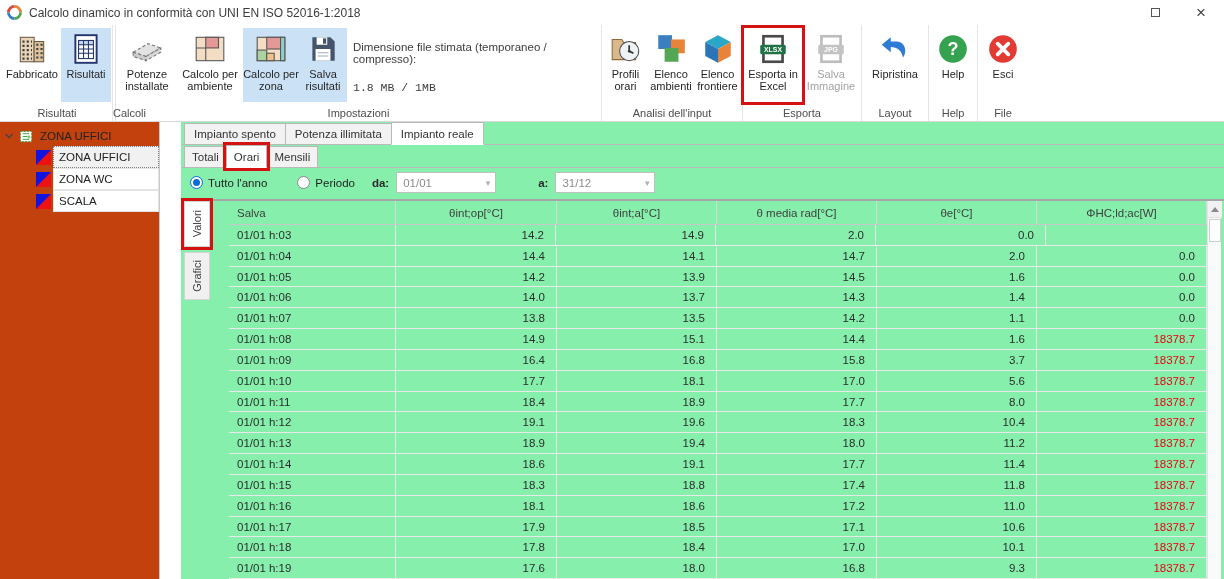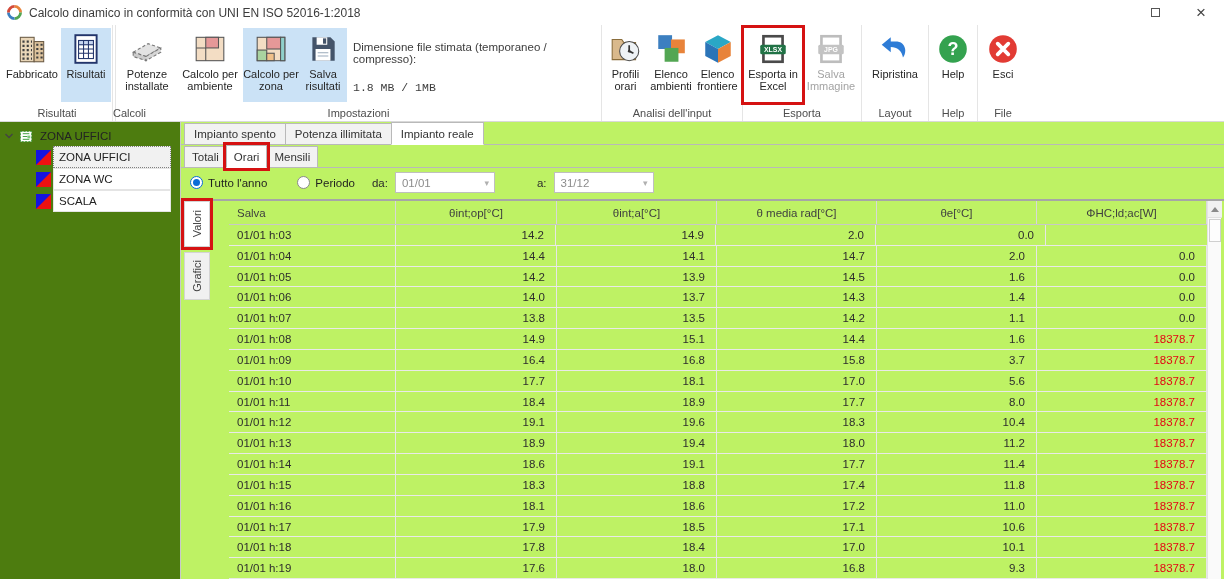--- a/index.html
+++ b/index.html
@@ -21,39 +21,39 @@
   .rbtns { display:flex; height:76px; margin-top:3px; }
   .rlabel { position:absolute; bottom:2px; left:0; width:100%; text-align:center; font-size:11px; color:#4d4d4d; white-space:nowrap; }
   .rbtn { display:flex; flex-direction:column; align-items:center; padding-top:4px; font-size:11px; color:#262626; text-align:center; line-height:1.12; height:74px; }
   .rbtn.sel { background:#cbe2f6; }
   .rbtn.dis { color:#a3a3a3; }
   .ricon { width:34px; height:34px; display:grid; place-items:center; margin-bottom:2px; flex:none; }
   .redbox { outline:3px solid #d51212; outline-offset:0px; z-index:5; }
   .rinfo { display:flex; flex-direction:column; padding:13px 0 0 6px; width:253px; font-size:11.5px; color:#3c3c3c; }
   .rinfo .l2 { margin-top:16px;font-family:Liberation Mono, monospace; }
   
-  .leftpanel { position:absolute; left:0; top:122px; width:181px; height:457px; background:#4d7c0f; border-right:1px solid #c9c9c9; }
+  .leftpanel { position:absolute; left:0; top:122px; width:160px; height:457px; background:#c2410c; border-right:1px solid #c9c9c9; }
   .treeroot { display:flex; align-items:center; height:22px; padding-left:4px; margin-top:3px; }
   .treeroot .lbl { font-size:11.5px; margin-left:6px; color:#222; }
   .treechild { display:flex; align-items:flex-start; margin-left:36px; height:22px; }
   .zicon { width:15px; height:15px; margin:3px 2px 0 0; background:linear-gradient(135deg,#1414e0 49.5%,#ee1111 50.5%); flex:none; }
   .zlabel { width:118px; height:22px; border:1px solid #e4e4e4; margin-top:-1px; display:flex; align-items:center; padding-left:5px; font-size:11.5px; color:#222; background:#fff; }
   .treechild.selected .zlabel { background:#f1f1f1; border:1px dotted #808080; }
   
-  .main { position:absolute; left:181px; top:122px; width:1043px; height:457px; background:#bef264; }
+  .main { position:absolute; left:181px; top:122px; width:1043px; height:457px; background:#86efac; }
   .tabrow { position:relative; display:flex; align-items:flex-end; height:23px; border-bottom:1px solid #b9b9b9; padding-left:3px; }
   .tab { height:21px; display:flex; align-items:center; padding:0 9px; background:#f2f2f2; border:1px solid #b9b9b9; border-bottom:none; font-size:11.5px; color:#333; margin-right:-1px; }
   .tab.active { background:#fff; height:23px; margin-bottom:-1px; border-bottom:1px solid #fff; z-index:2; }
   .tabrow.sub .tab { padding:0 7px; }
   
   .filterrow { display:flex; align-items:center; height:29px; padding-left:9px; font-size:11.5px; color:#1f1f1f; }
   .radio { width:13px; height:13px; border:1px solid #8a8a8a; border-radius:50%; margin-right:5px; position:relative; background:#fff; flex:none; }
   .radio.sel { border-color:#0a6cd6; }
   .radio.sel::after { content:''; position:absolute; left:2px; top:2px; width:7px; height:7px; border-radius:50%; background:#0a6cd6; }
-  .combolbl { font-weight:normal; color:#2b2b2b; }
+  .combolbl { font-weight:bold; color:#2b2b2b; }
   .combo { width:100px; height:21px; border:1px solid #bfbfbf; background:#fff; display:flex; align-items:center; justify-content:space-between; padding:0 5px 0 6px; color:#8c8c8c; font-size:11.5px; margin-left:7px; }
   .combo .arr { color:#b0b0b0; font-size:9px; }
   
   .tablearea { position:absolute; left:0; top:77px; width:1043px; height:380px; border-top:2px solid #a6a6a6; display:flex; }
   .vtabs { width:26px; margin-left:3px; flex:none; }
   .vtab { width:26px; display:flex; align-items:center; justify-content:center; font-size:11px; color:#3f3f3f; border:1px solid #d4d4d4; background:#f0f0f0; }
   .vtab span { writing-mode:vertical-rl; transform:rotate(180deg); }
   .vtab.active { background:#fff; height:46px; }
   .vtab.g { height:48px; margin-top:5px; }
   .vspacer { width:19px; flex:none; }

